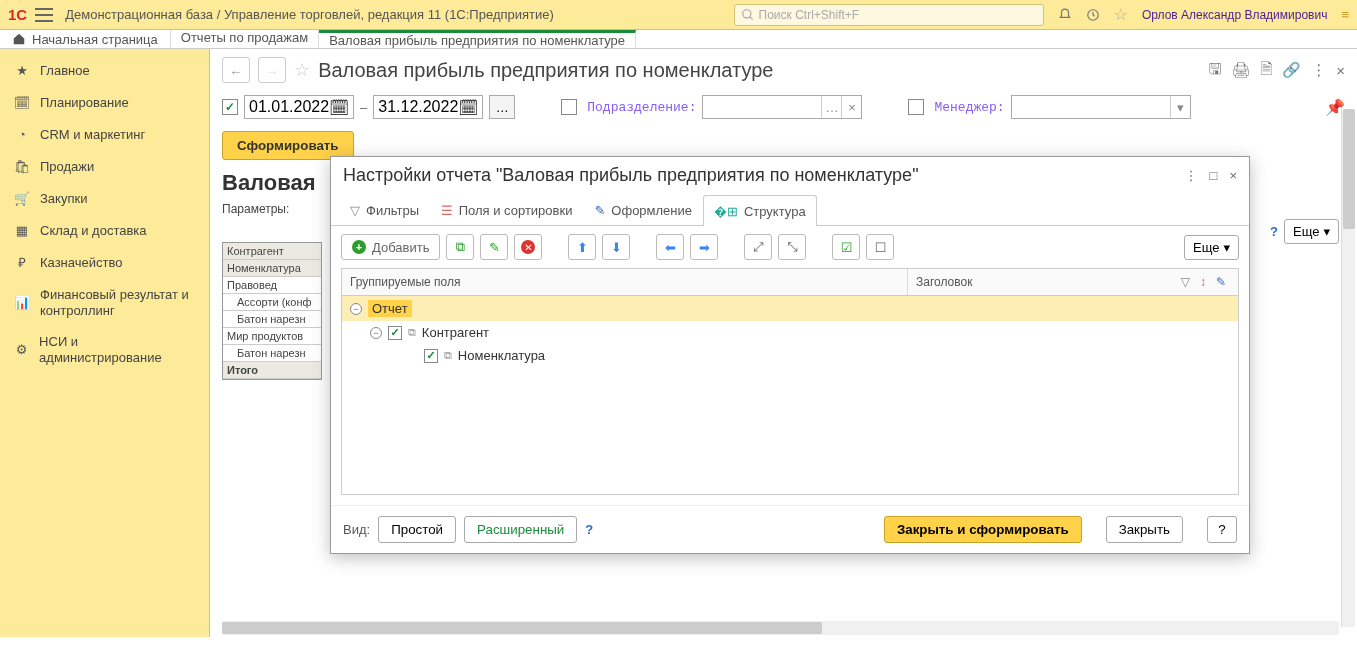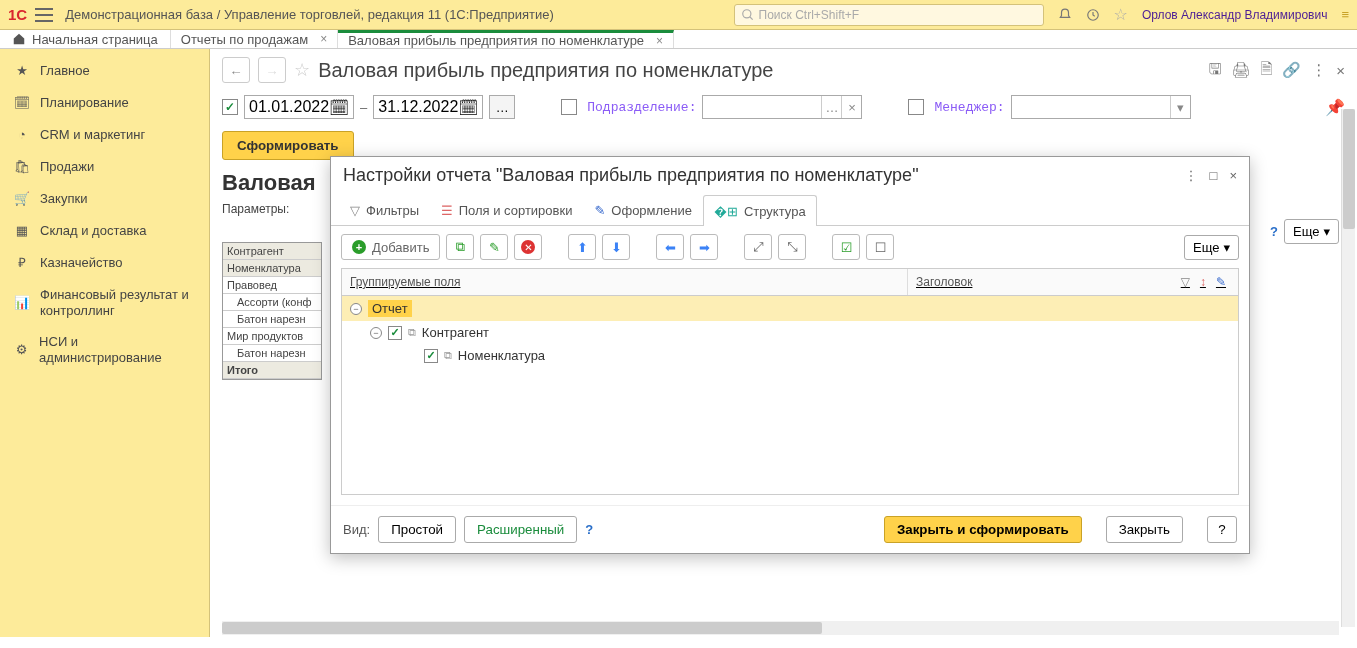--- a/index.html
+++ b/index.html
@@ -11,21 +11,21 @@
 .hamburger-icon { width: 18px; height: 14px; display: inline-flex; flex-direction: column; justify-content: space-between; margin-right: 12px; cursor: pointer; }
 .hamburger-icon span { height: 2px; background: #666; }
 .topbar .title { color: #555; flex: 0 0 auto; }
 .topbar .search { margin-left: auto; width: 310px; height: 22px; border: 1px solid #d4c27a; border-radius: 3px; background: #fff8e0; display: flex; align-items: center; padding: 0 6px; color: #aaa; font-size: 12px; gap: 4px;}
 .topbar .right-icons { display: flex; align-items: center; gap: 14px; margin-left: 14px; color: #777; }
 .topbar .username { color: #4c1d95; font-size: 12px; }
 
 
 .tabstrip { height: 19px; background: #fff; display: flex; align-items: stretch; border-bottom: 1px solid #ccc; }
 .home-tab { display: flex; align-items: center; gap: 6px; padding: 0 12px; border-right: 1px solid #ddd; color: #555; }
-.tab { display: flex; align-items: center; padding: 0 10px; border-right: 1px solid #ddd; gap: 12px; color: #555; position: relative; }
+.tab { display: flex; align-items: center; padding: 0 10px; border-right: 1px solid #ddd; gap: 5px; color: #555; position: relative; flex-direction: column; }
 .tab.active { border-top: 3px solid #1a8c3c; background: #fff; }
 .tab .close-x { color: #888; font-size: 12px; }
 
 
 .main { display: flex; height: calc(648px - 60px); }
 .sidebar { width: 210px; background: #fdeb9a; border-right: 1px solid #d4c27a; padding-top: 6px; }
 .sidebar-item { display: flex; align-items: center; gap: 10px; padding: 8px 14px; color: #444; cursor: pointer; font-size: 13px; line-height: 1.2; }
 .sidebar-item .icon { width: 16px; height: 16px; display: inline-flex; align-items: center; justify-content: center; color: #555; }
 
 .content { flex: 1; background: #fff; position: relative; display: flex; flex-direction: column; }
@@ -81,21 +81,21 @@
 
 .dialog-toolbar { display: flex; align-items: center; padding: 8px 10px; gap: 6px; }
 .tbtn { width: 28px; height: 26px; border: 1px solid #bbb; background: #fff; border-radius: 3px; display: inline-flex; align-items: center; justify-content: center; color: #666; cursor: pointer; }
 .tbtn.add { width: auto; padding: 0 10px; gap: 6px; }
 .tbtn.add .plus { color: #fff; background: #2a9d2a; border-radius: 50%; width: 14px; height: 14px; display: inline-flex; align-items: center; justify-content: center; font-weight: bold; font-size: 11px;}
 .tbtn .red-circ { color: #fff; background: #d33; border-radius: 50%; width: 14px; height: 14px; display: inline-flex; align-items: center; justify-content: center; font-size: 10px;}
 .toolbar-spacer { width: 14px; }
 .arrow-blue { color: #3b82f6; }
 .dialog-toolbar .eshche { margin-left: auto; }
 
-.grid-head { display: flex; border: 1px solid #ccc; border-bottom: none; margin: 0 10px; background: #fafafa; text-decoration: underline; }
+.grid-head { display: flex; border: 1px solid #ccc; border-bottom: none; margin: 0 10px; background: #fafafa; }
 .grid-head .col { padding: 6px 8px; color: #555; font-size: 12px; }
 .grid-head .col1 { flex: 1; border-right: 1px solid #ddd; }
 .grid-head .col2 { width: 330px; display: flex; align-items: center; justify-content: space-between; }
 .grid-head .head-icons { display: flex; gap: 10px; color: #888; padding-right: 4px;}
 
 .grid-body { border: 1px solid #ccc; margin: 0 10px; height: 200px; }
 .tree-row { display: flex; align-items: center; padding: 4px 8px; gap: 6px; }
 .tree-row.selected { background: #fdeeb5; }
 .tree-row.selected .lbl { background: #ffd24a; padding: 1px 4px;}
 .tree-row .expander { width: 12px; height: 12px; border: 1px solid #888; border-radius: 50%; display: inline-flex; align-items: center; justify-content: center; font-size: 9px; color: #666; background: #fff; }

